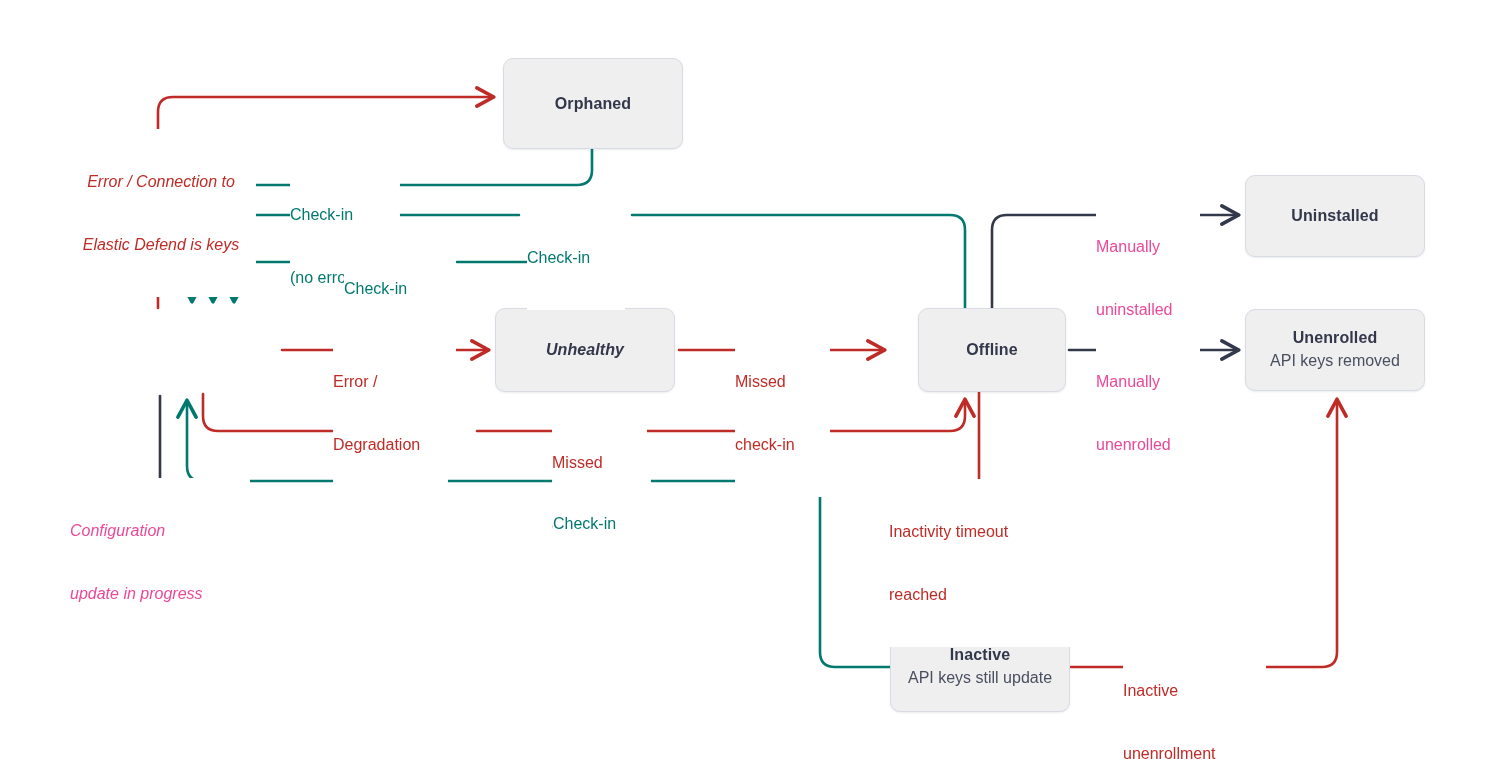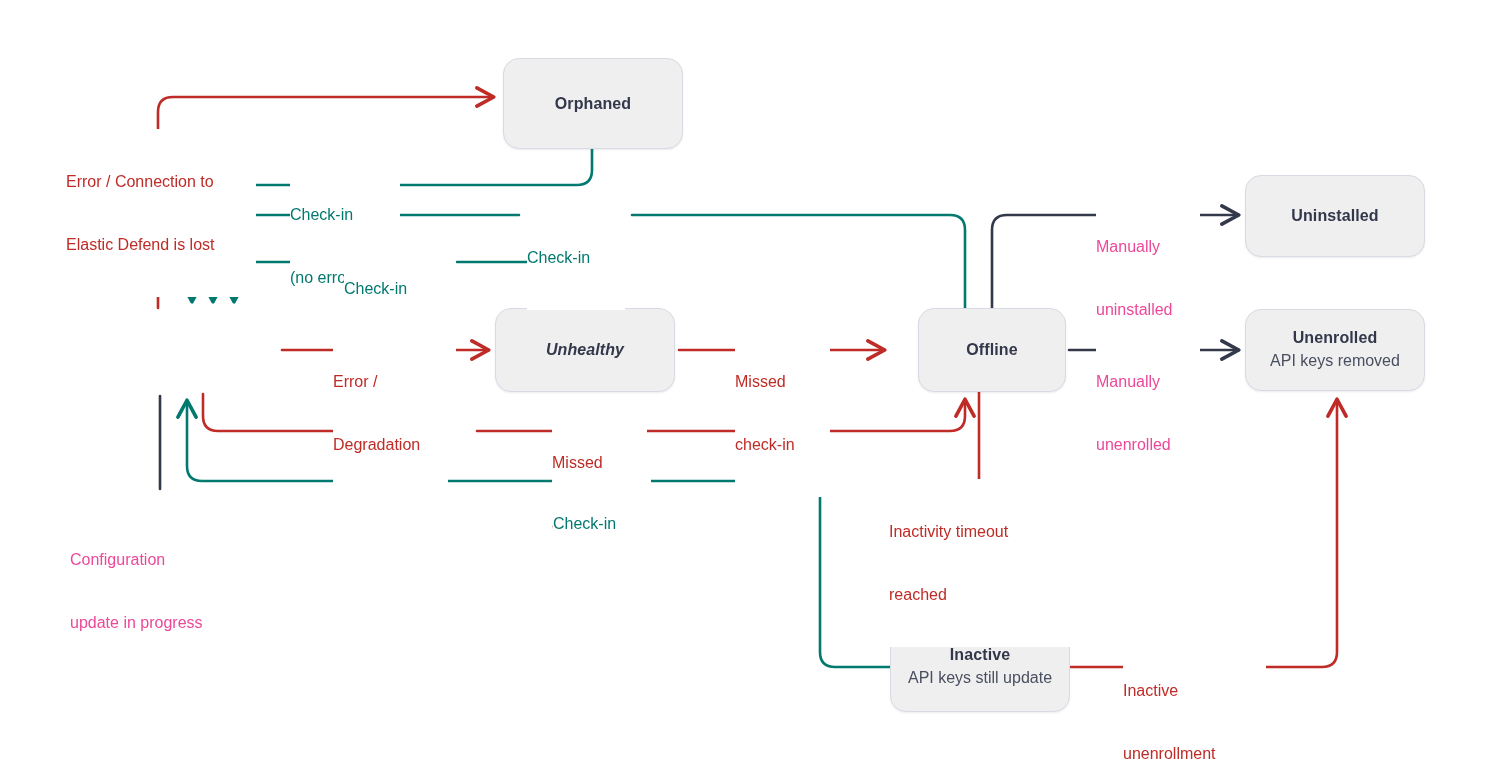--- a/index.html
+++ b/index.html
@@ -1,20 +1,20 @@
 <!DOCTYPE html>
 <html><head>
 <meta charset="utf-8">
 <style>
   html,body{margin:0;padding:0;background:#ffffff;}
   #canvas{position:relative;width:1494px;height:769px;background:#ffffff;
           font-family:"Liberation Sans",sans-serif;overflow:hidden;}
   svg.edges{position:absolute;left:0;top:0;width:1494px;height:769px;}
   .node{position:absolute;box-sizing:border-box;background:#EFEFF0;
-        border:1px solid #D8DBE4;border-radius:16px;
+        border:1px solid #D8DBE4;border-radius:10px;
         display:flex;flex-direction:column;align-items:center;justify-content:center;
         box-shadow:0 1px 2px rgba(60,70,90,.10);}
   .node .n-title{font-size:16px;font-weight:700;color:#32374A;letter-spacing:.1px;line-height:1.25;}
   .node .n-sub{font-size:16px;font-weight:400;color:#4A4F60;line-height:1.3;margin-top:3px;}
   .elabel{position:absolute;font-size:16px;line-height:21px;text-align:left;
           background:#ffffff;white-space:pre;pointer-events:none;}
   .elabel.red{color:#BF2B26;}
   .elabel.teal{color:#01796F;}
   .elabel.dark{color:#ec4899;}
 </style>
@@ -96,23 +96,23 @@
     <div class="n-title">Unenrolled</div>
     <div class="n-sub">API keys removed</div>
   </div>
 
   <div class="node" style="left:890px;top:622px;width:180px;height:90px;">
     <div class="n-title">Inactive</div>
     <div class="n-sub">API keys still update</div>
   </div>
 
 
-  <div class="elabel red" style="left:66px;top:129px;width:190px;text-align:left;">
+  <div class="elabel red" style="left:66px;top:129px;width:190px;text-align:center;font-style:italic;">
     <div>Error / Connection to</div>
-    <div>Elastic Defend is lost</div>
+    <div>Elastic Defend is keys</div>
   </div>
 
   <div class="elabel teal" style="left:290px;top:162px;width:110px;">
     <div>Check-in</div>
     <div>(no error)</div>
   </div>
 
   <div class="elabel teal" style="left:527px;top:205px;width:98px;">
     <div>Check-in</div>
   </div>
@@ -155,18 +155,18 @@
   <div class="elabel teal" style="left:553px;top:471px;width:98px;">
     <div>Check-in</div>
   </div>
 
   <div class="elabel red" style="left:1123px;top:638px;width:143px;">
     <div>Inactive</div>
     <div>unenrollment</div>
     
   </div>
 
-  <div class="elabel dark" style="left:70px;top:507px;width:180px;">
+  <div class="elabel dark" style="left:70px;top:478px;width:180px;font-style:italic;">
     <div>Configuration</div>
     <div>update in progress</div>
   </div>
 
 </div>
 
 </body></html>

